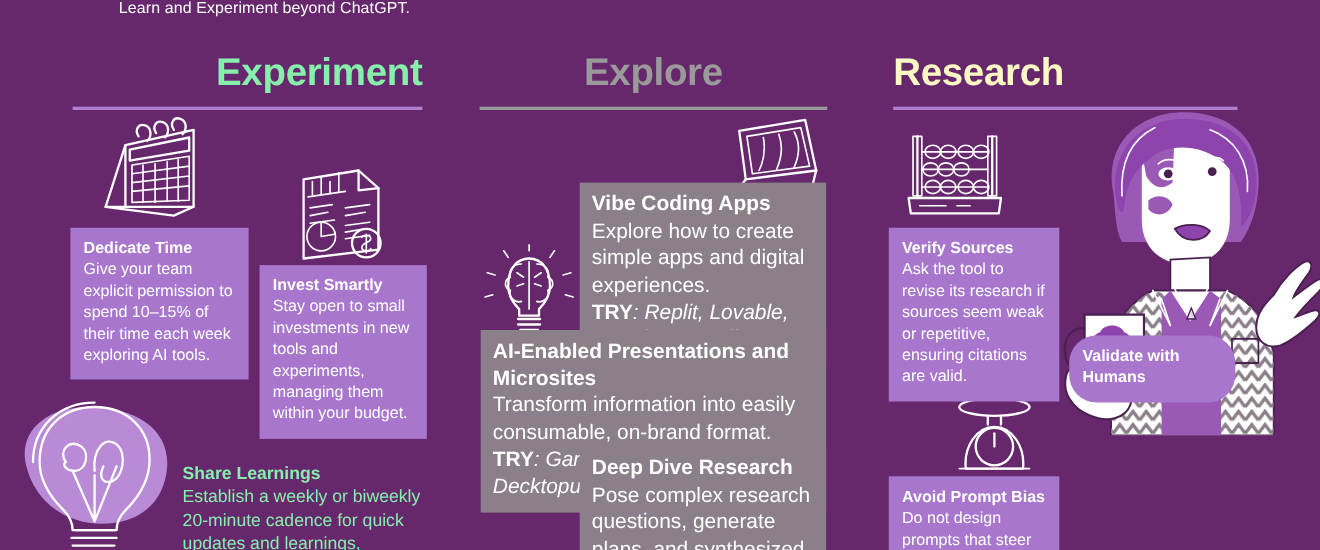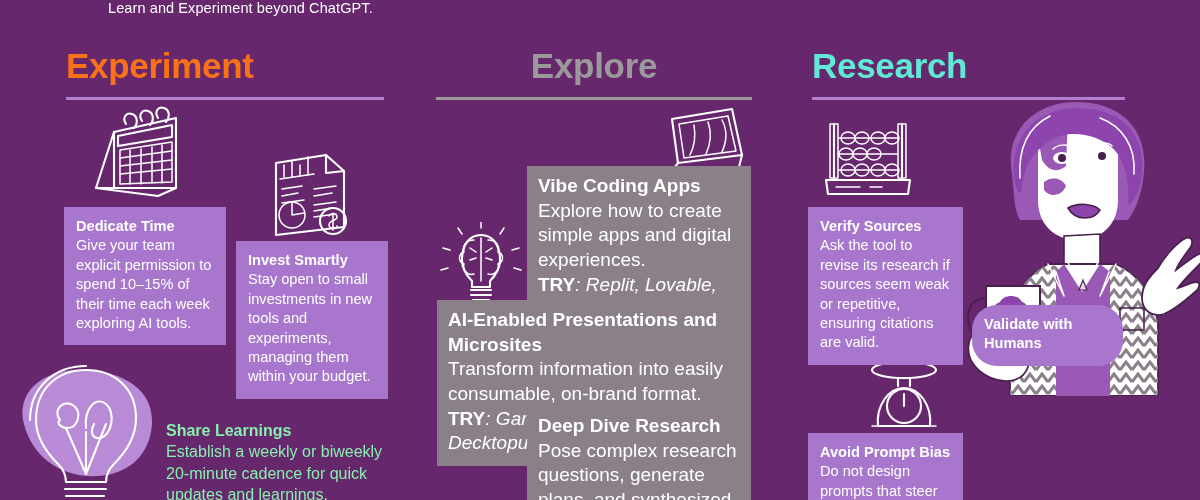--- a/index.html
+++ b/index.html
@@ -28,29 +28,29 @@
     letter-spacing: -0.3px;
     line-height: 1;
     display: block;
   }
   .col-head .rule {
     display: block;
     height: 3px;
     margin-top: 14px;
   }
   #head-experiment { left: 66px; top: 48px; width: 318px; }
-  #head-experiment .htxt { color: #f97316; }
+  #head-experiment .htxt { color: #86efac; text-align: right; }
   #head-experiment .rule { background: #b27ed0; width: 318px; }
 
   #head-explore { left: 436px; top: 48px; width: 316px; text-align: center; }
   #head-explore .htxt { color: #9a9a9a; }
   #head-explore .rule { background: #9a9a9a; width: 316px; }
 
   #head-research { left: 812px; top: 48px; width: 313px; }
-  #head-research .htxt { color: #5eead4; }
+  #head-research .htxt { color: #fef9c3; }
   #head-research .rule { background: #b27ed0; width: 313px; }
 
   
   .card { position: absolute; }
   .card .ttl { font-weight: bold; display: block; }
   .card .body { display: block; }
   .card em { font-style: italic; }
   .card .try { font-weight: bold; font-style: normal; }
 
   .card-purple {

